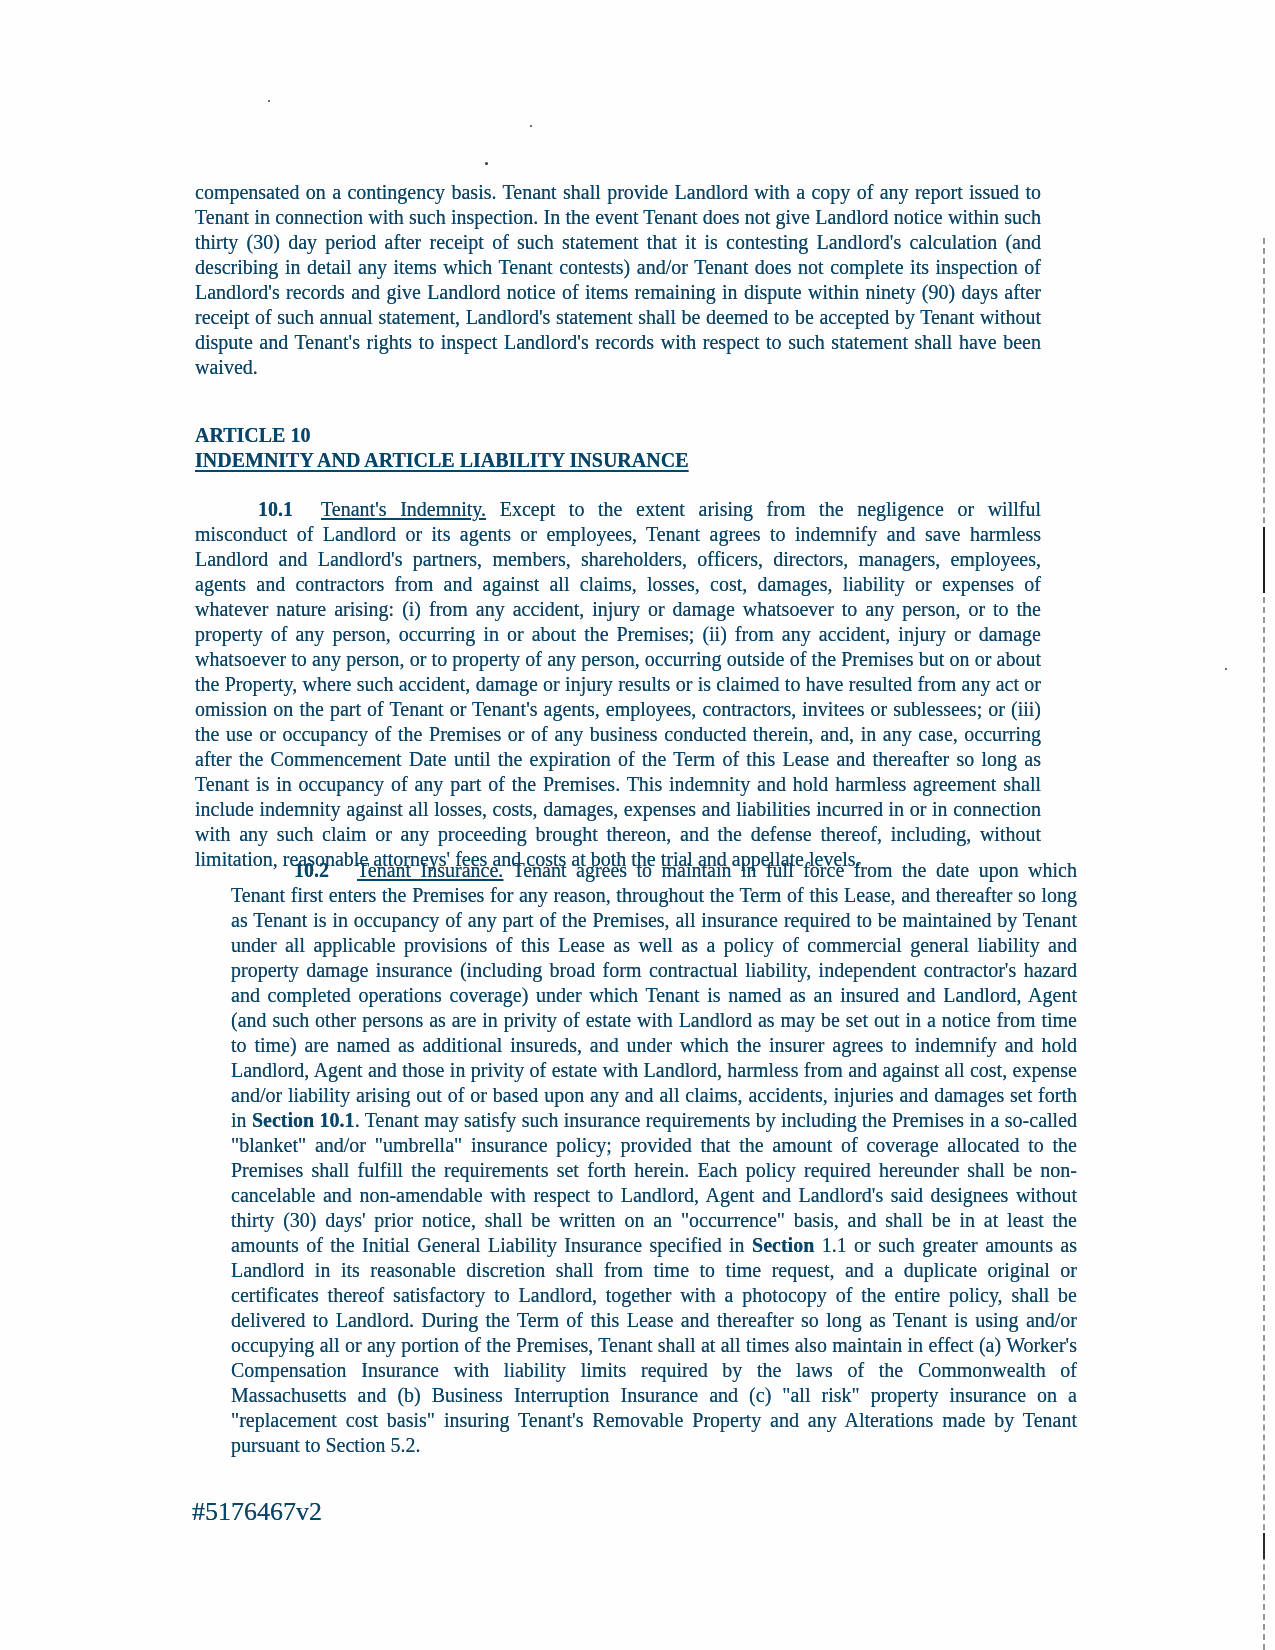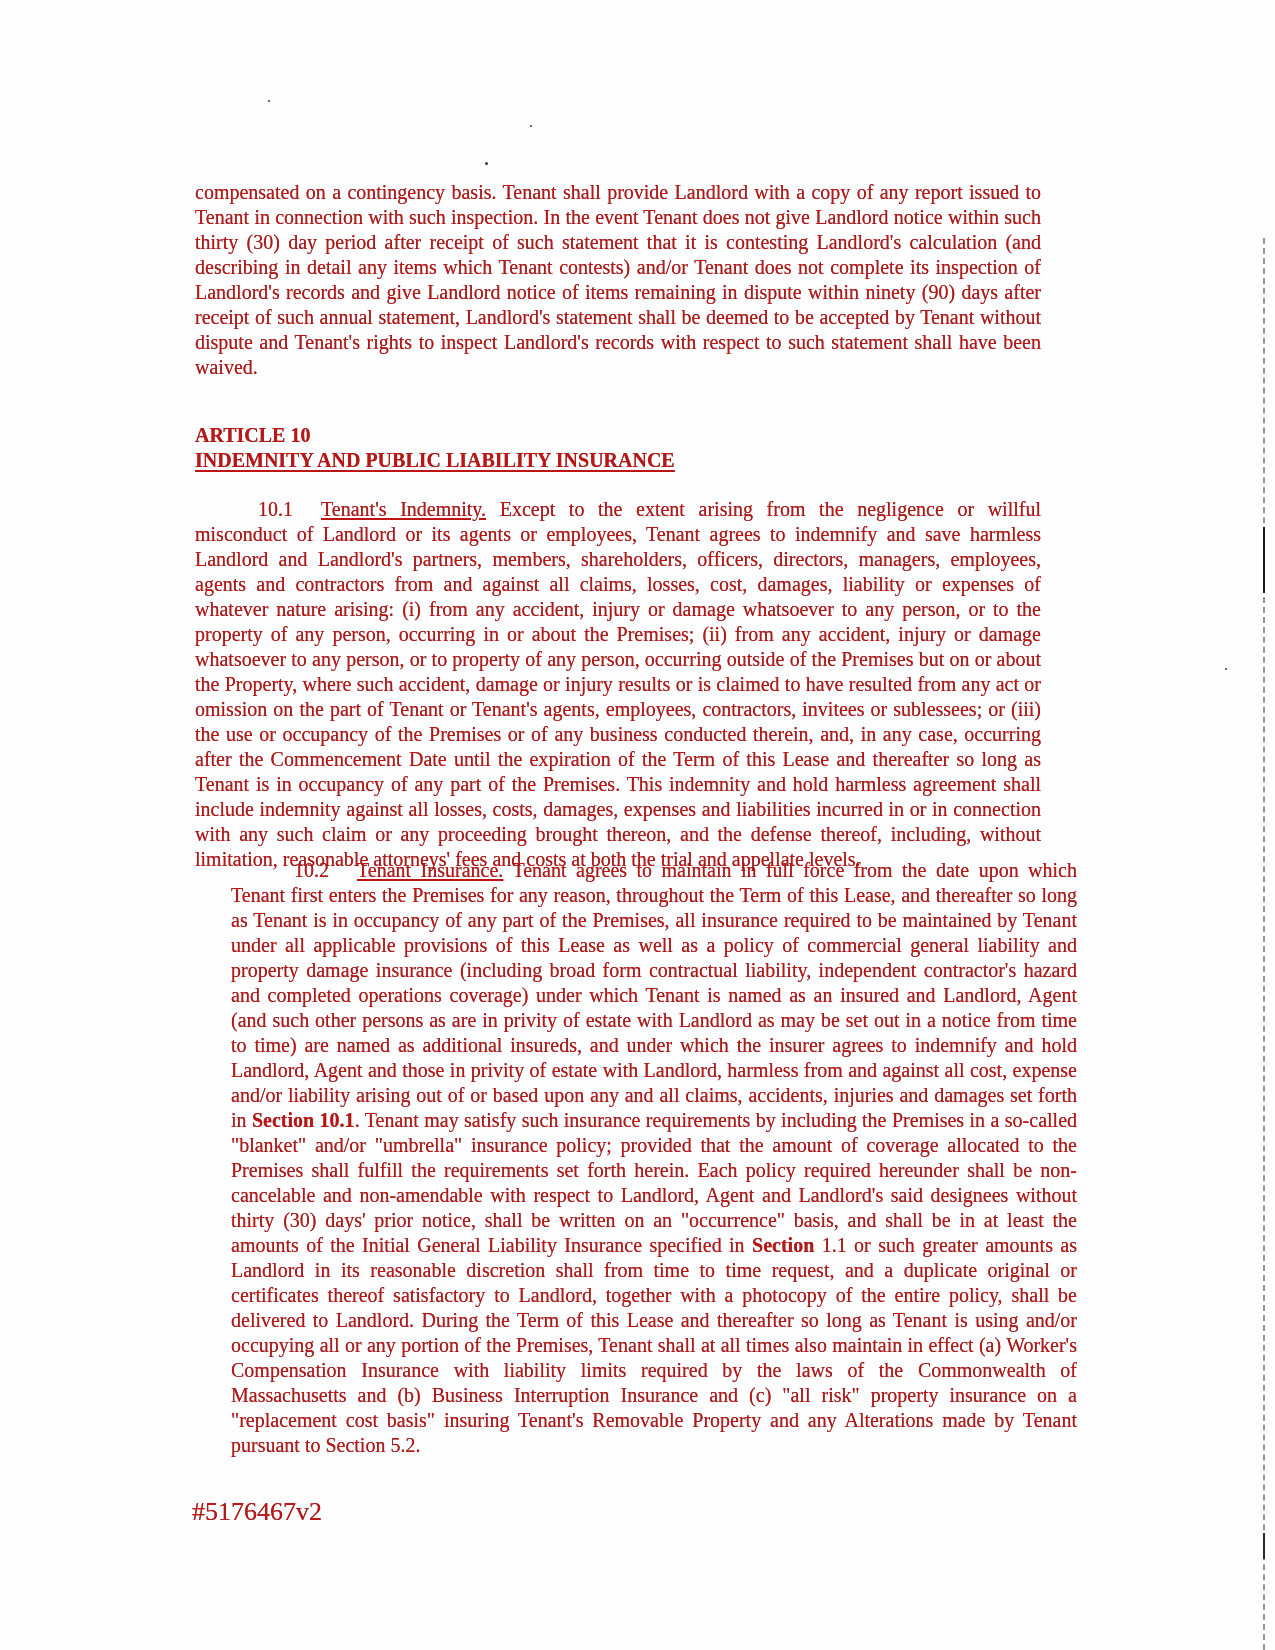--- a/index.html
+++ b/index.html
@@ -6,21 +6,21 @@
     margin: 0;
     padding: 0;
     background: #ffffff;
   }
   .page {
     position: relative;
     width: 1275px;
     height: 1650px;
     background: #fefefe;
     font-family: "Liberation Serif", serif;
-    color: #b91c1c;
+    color: #0c4a6e;
     overflow: hidden;
   }
   .scan {
     filter: blur(0.3px) contrast(1.08);
     text-shadow: 0 0 0.5px rgba(10,10,10,0.6);
   }
   .para {
     position: absolute;
     left: 195px;
     width: 846px;
@@ -41,21 +41,21 @@
     line-height: 25px;
   }
   .article-title {
     text-decoration: underline;
     text-decoration-thickness: 2px;
     text-underline-offset: 3px;
   }
   .sec-para { text-indent: 63px; }
   .p-sec-1 { top: 497px; }
   .p-sec-2 { top: 858px; margin-left: 36px; }
-  .sec-num { font-weight: normal; }
+  .sec-num { font-weight: bold; }
   .sec-gap { display: inline-block; width: 28px; }
   .sec-head {
     font-weight: normal;
     text-decoration: underline;
     text-decoration-thickness: 1.5px;
     text-underline-offset: 2px;
   }
   .bold-ref { font-weight: bold; }
   .footer-id {
     position: absolute;
@@ -97,21 +97,21 @@
 </style>
 </head>
 <body>
 
 <div class="page">
 
   <p class="para p-continuation scan">compensated on a contingency basis. Tenant shall provide Landlord with a copy of any report issued to Tenant in connection with such inspection. In the event Tenant does not give Landlord notice within such thirty (30) day period after receipt of such statement that it is contesting Landlord's calculation (and describing in detail any items which Tenant contests) and/or Tenant does not complete its inspection of Landlord's records and give Landlord notice of items remaining in dispute within ninety (90) days after receipt of such annual statement, Landlord's statement shall be deemed to be accepted by Tenant without dispute and Tenant's rights to inspect Landlord's records with respect to such statement shall have been waived.</p>
 
   <div class="heading-block scan">
     <div>ARTICLE 10</div>
-    <div class="article-title">INDEMNITY AND PUBLIC LIABILITY INSURANCE</div>
+    <div class="article-title">INDEMNITY AND ARTICLE LIABILITY INSURANCE</div>
   </div>
 
   <p class="para sec-para p-sec-1 scan"><span class="sec-num">10.1</span><span class="sec-gap"></span><span class="sec-head">Tenant's Indemnity.</span> <span>Except to the extent arising from the negligence or willful misconduct of Landlord or its agents or employees, Tenant agrees to indemnify and save harmless Landlord and Landlord's partners, members, shareholders, officers, directors, managers, employees, agents and contractors from and against all claims, losses, cost, damages, liability or expenses of whatever nature arising: (i) from any accident, injury or damage whatsoever to any person, or to the property of any person, occurring in or about the Premises; (ii) from any accident, injury or damage whatsoever to any person, or to property of any person, occurring outside of the Premises but on or about the Property, where such accident, damage or injury results or is claimed to have resulted from any act or omission on the part of Tenant or Tenant's agents, employees, contractors, invitees or sublessees; or (iii) the use or occupancy of the Premises or of any business conducted therein, and, in any case, occurring after the Commencement Date until the expiration of the Term of this Lease and thereafter so long as Tenant is in occupancy of any part of the Premises. This indemnity and hold harmless agreement shall include indemnity against all losses, costs, damages, expenses and liabilities incurred in or in connection with any such claim or any proceeding brought thereon, and the defense thereof, including, without limitation, reasonable attorneys' fees and costs at both the trial and appellate levels.</span></p>
 
   <p class="para sec-para p-sec-2 scan"><span class="sec-num">10.2</span><span class="sec-gap"></span><span class="sec-head">Tenant Insurance.</span> <span>Tenant agrees to maintain in full force from the date upon which Tenant first enters the Premises for any reason, throughout the Term of this Lease, and thereafter so long as Tenant is in occupancy of any part of the Premises, all insurance required to be maintained by Tenant under all applicable provisions of this Lease as well as a policy of commercial general liability and property damage insurance (including broad form contractual liability, independent contractor's hazard and completed operations coverage) under which Tenant is named as an insured and Landlord, Agent (and such other persons as are in privity of estate with Landlord as may be set out in a notice from time to time) are named as additional insureds, and under which the insurer agrees to indemnify and hold Landlord, Agent and those in privity of estate with Landlord, harmless from and against all cost, expense and/or liability arising out of or based upon any and all claims, accidents, injuries and damages set forth in</span> <span class="bold-ref">Section 10.1</span><span>. Tenant may satisfy such insurance requirements by including the Premises in a so-called "blanket" and/or "umbrella" insurance policy; provided that the amount of coverage allocated to the Premises shall fulfill the requirements set forth herein. Each policy required hereunder shall be non-cancelable and non-amendable with respect to Landlord, Agent and Landlord's said designees without thirty (30) days' prior notice, shall be written on an "occurrence" basis, and shall be in at least the amounts of the Initial General Liability Insurance specified in</span> <span class="bold-ref">Section</span> <span>1.1 or such greater amounts as Landlord in its reasonable discretion shall from time to time request, and a duplicate original or certificates thereof satisfactory to Landlord, together with a photocopy of the entire policy, shall be delivered to Landlord. During the Term of this Lease and thereafter so long as Tenant is using and/or occupying all or any portion of the Premises, Tenant shall at all times also maintain in effect (a) Worker's Compensation Insurance with liability limits required by the laws of the Commonwealth of Massachusetts and (b) Business Interruption Insurance and (c) "all risk" property insurance on a "replacement cost basis" insuring Tenant's Removable Property and any Alterations made by Tenant pursuant to Section 5.2.</span></p>
 
   <div class="footer-id scan">#5176467v2</div>
 
   <div class="artifact-dashed"></div>
   <div class="artifact-solid-a"></div>

